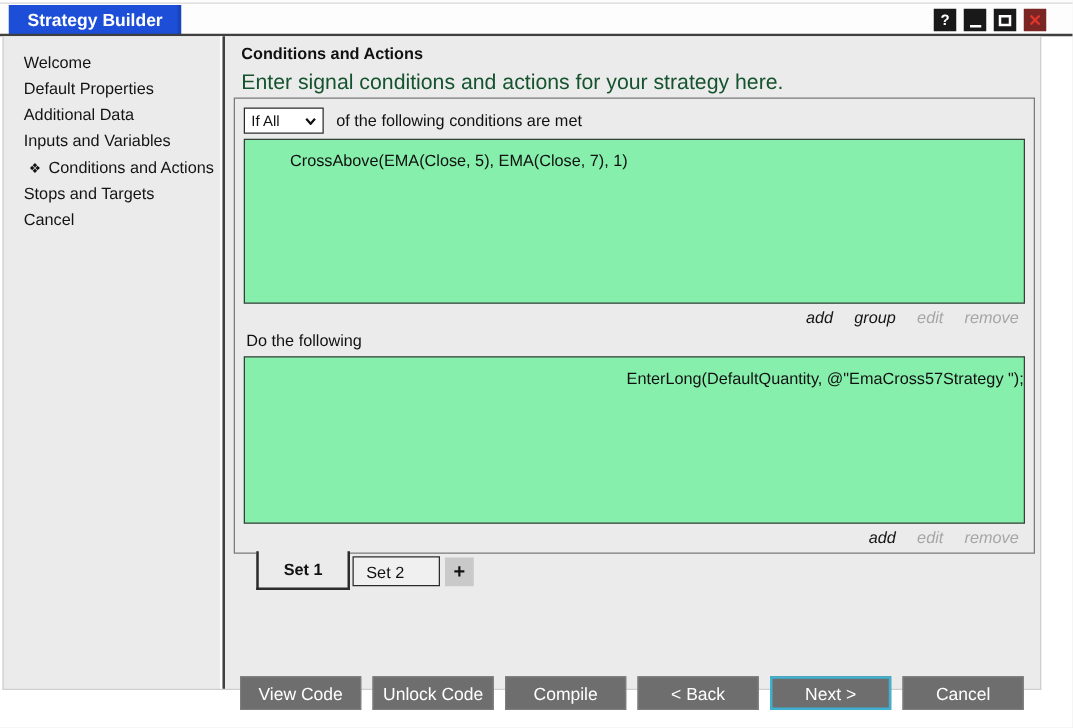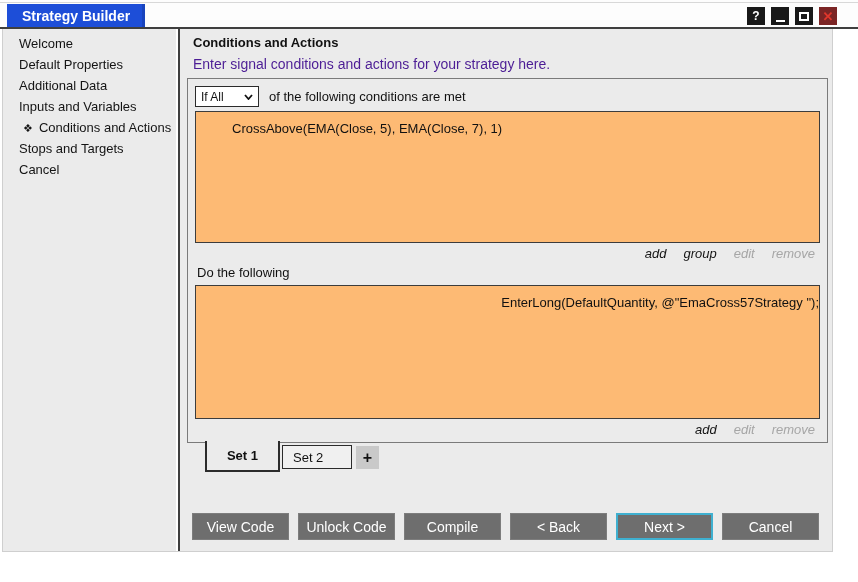--- a/index.html
+++ b/index.html
@@ -32,48 +32,48 @@
   .dark-rule { position:absolute; left:0; top:27px; width:858px; height:2px; background:#3f3f3f; }
 
   
   .window-body {
     position:absolute; left:2px; top:29px; width:831px; height:523px;
     background:#ebebeb;
     border:1px solid #cfcfcf; border-top:none;
   }
 
   
-  .sidebar { position:absolute; left:0; top:0; width:203px; height:100%; padding-top:4px; }
+  .sidebar { position:absolute; left:0; top:0; width:203px; height:100%; padding-top:10px; }
   .sidebar-sep-light { position:absolute; left:173px; top:0; width:2px; height:100%; background:#ffffff; }
   .sidebar-sep-dark  { position:absolute; left:175px; top:0; width:2px; height:100%; background:#3f3f3f; }
   .sidebar-item {
     height:21px; line-height:21px; padding-left:16px;
     font-size:13px; color:#141414; cursor:pointer; white-space:nowrap;
   }
   .sidebar-item.active { padding-left:20px; }
   .sidebar-item .marker { font-size:11px; margin-right:6px; color:#141414; }
 
   
   .heading  { position:absolute; left:190px; top:6px;  font-size:13px; font-weight:bold; color:#111; }
-  .subtitle { position:absolute; left:190px; top:27px; font-size:14px; color:#4c1d95; }
+  .subtitle { position:absolute; left:190px; top:27px; font-size:17px; color:#14532d; }
 
   .groupbox {
     position:absolute; left:184px; top:49px; width:641px; height:365px;
     border:1px solid #7a7a7a; background:#ebebeb;
   }
   .op-row { display:flex; align-items:center; gap:10px; margin:7px 7px 0 7px; }
   .dropdown {
     width:64px; height:21px; background:#ffffff; border:1px solid #2b2b2b;
     display:flex; align-items:center; justify-content:space-between;
     padding:0 5px; font-size:12px; color:#111; cursor:pointer;
   }
   .op-suffix { font-size:13px; color:#111; }
 
   .listbox {
-    margin:4px 7px 0 7px; background:#fdba74; border:1px solid #3c3c3c;
+    margin:4px 7px 0 7px; background:#86efac; border:1px solid #3c3c3c;
     font-size:13px; color:#111; padding-top:9px; overflow:hidden;
   }
   .listbox.conditions { height:132px; }
   .listbox.actions    { height:134px; }
   .entry { white-space:nowrap; cursor:default; }
   .entry.condition { padding-left:36px; }
   .entry.action    { padding-left:7px;text-align:right; }
 
   .links-row {
     display:flex; justify-content:flex-end; gap:17px;
@@ -97,21 +97,21 @@
     font-size:13px; color:#111; cursor:pointer;
   }
   .tab-add {
     position:absolute; left:353px; top:417px; width:23px; height:23px;
     background:#c9c9c9; color:#111;
     display:flex; align-items:center; justify-content:center;
     font-size:16px; font-weight:bold; cursor:pointer;
   }
 
   
-  .footer { position:absolute; left:189px; top:484px; display:flex; gap:9px; }
+  .footer { position:absolute; left:189px; top:512px; display:flex; gap:9px; }
   .btn {
     width:97px; height:27px; background:#6e6e6e; color:#ffffff;
     border:1px solid #7d7d7d; font-size:14px;
     display:flex; align-items:center; justify-content:center; cursor:pointer;
     font-family:"Liberation Sans", sans-serif;
   }
   .btn.next { border:2px solid #3fb0d0; }
 </style>
 </head>
 <body>

